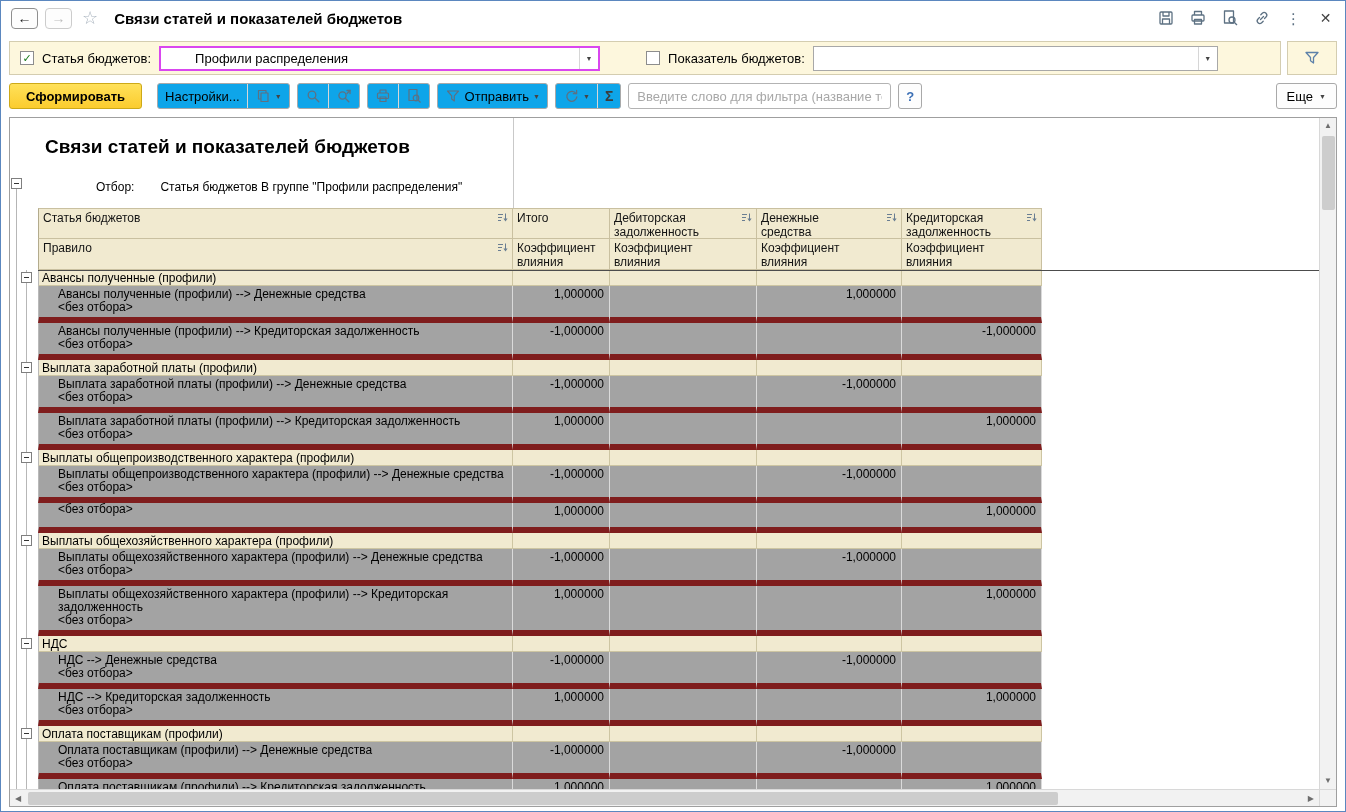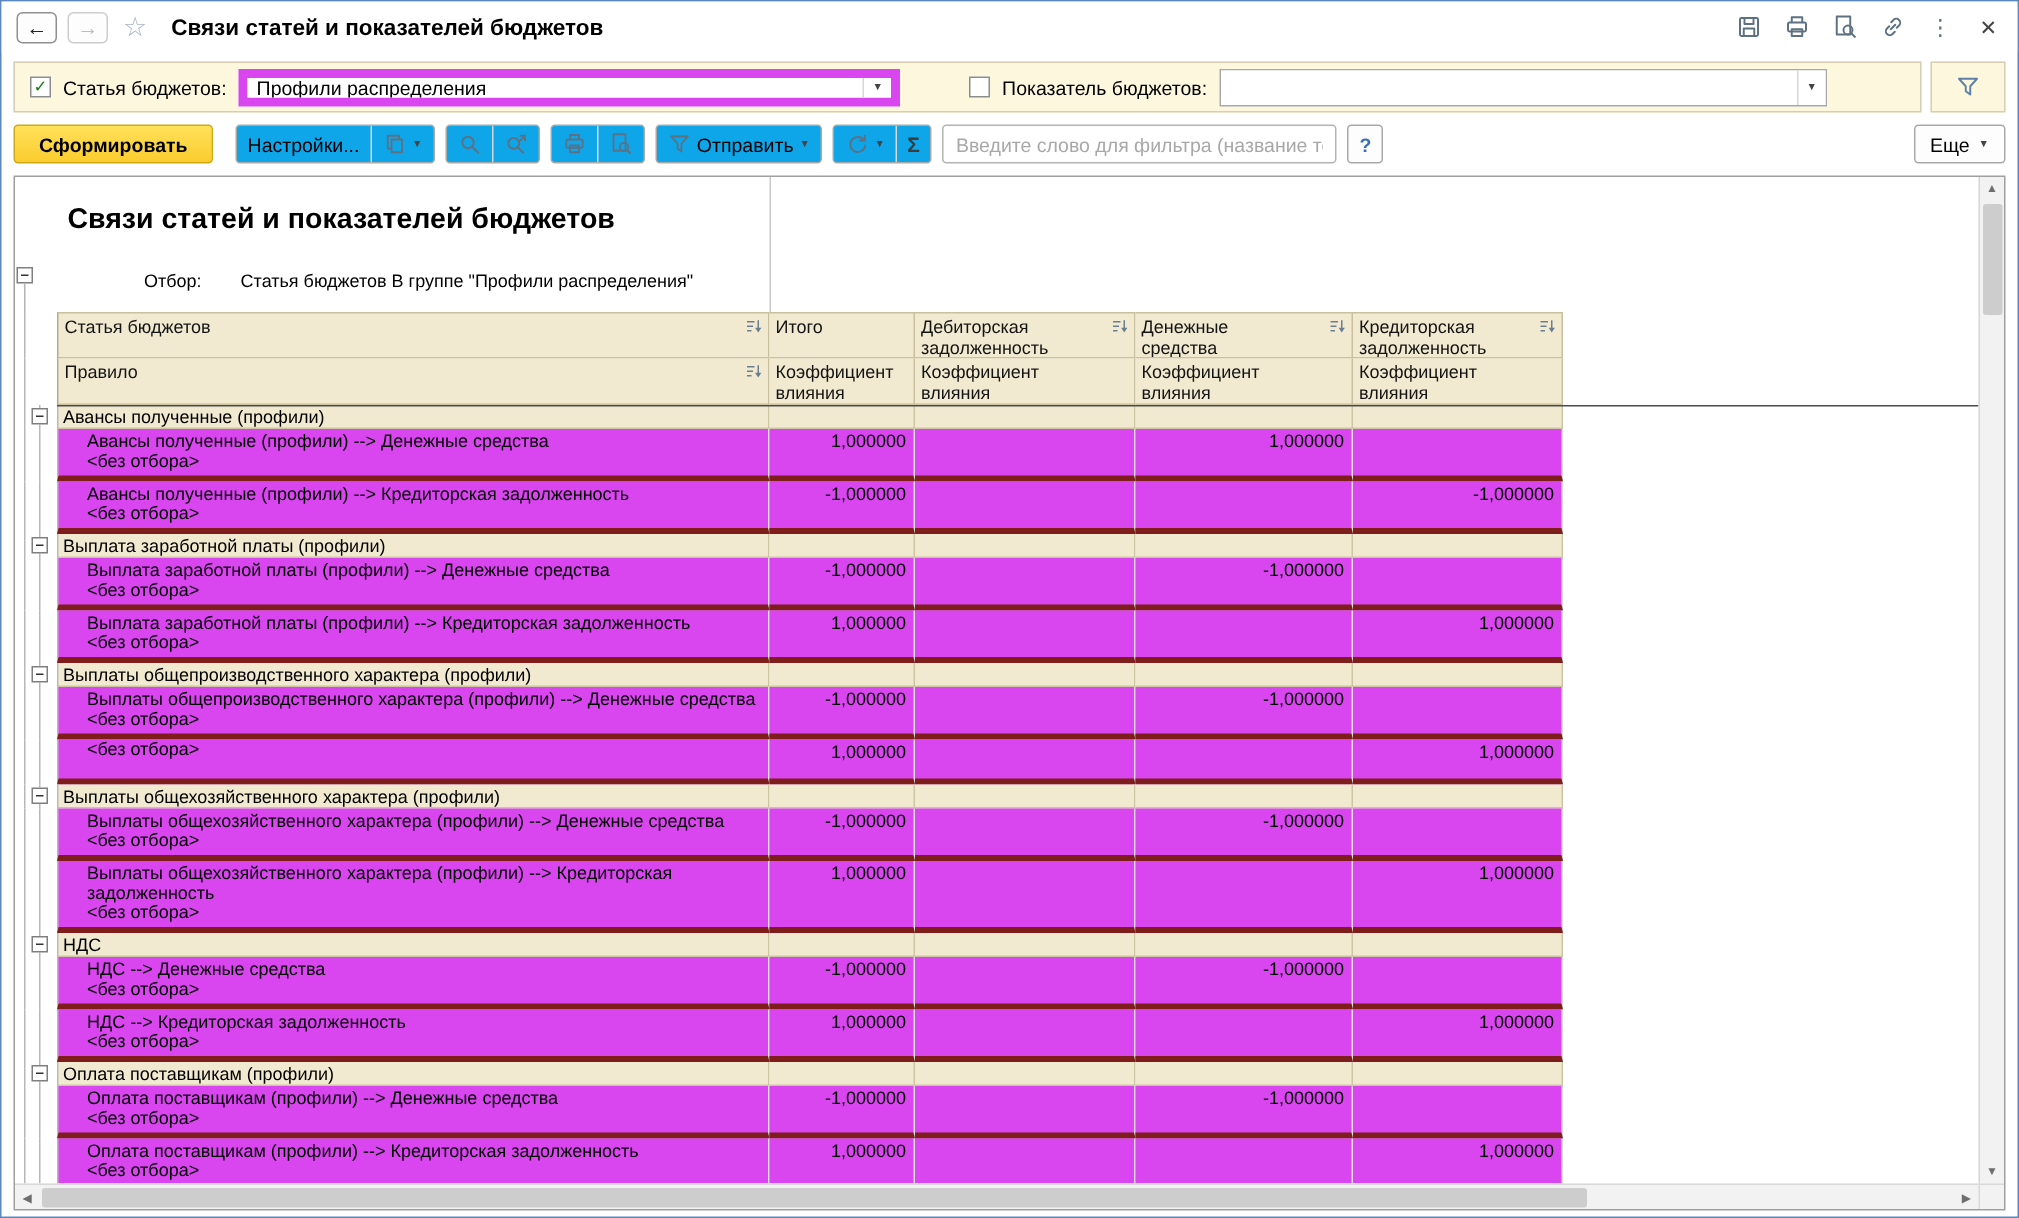--- a/index.html
+++ b/index.html
@@ -19,21 +19,21 @@
   .close-ic { font-size:14px; color:#444; }
 
   
   .filterbar { position:absolute; top:40px; left:8px; right:8px; height:34px; display:flex; gap:6px; }
   .filter-panel { flex:1; background:#fdf7dd; border:1px solid #d4cdb0; display:flex; align-items:center; padding:0 10px; gap:8px; }
   .funnel-panel { width:50px; background:#fdf7dd; border:1px solid #d4cdb0; display:flex; align-items:center; justify-content:center; }
   .checkbox { width:14px; height:14px; background:#fff; border:1px solid #8d8d8d; display:flex; align-items:center; justify-content:center; font-size:11px; line-height:1; color:#157a15; font-weight:bold; flex:none; }
   .cb2 { margin-left:38px; }
   .flabel { font-size:13px; color:#000; white-space:nowrap; }
   .combo { height:25px; background:#fff; border:1px solid #a8a8a8; display:flex; align-items:stretch; }
-  .combo.focused { border:6px solid #d946ef; }
+  .combo.focused { border:2px solid #d946ef;padding-left:28px; }
   .combo input { border:none; outline:none; flex:1; font-size:13px; padding:0 6px; font-family:inherit; color:#000; background:#fff; min-width:0; }
   .combo .drop { width:19px; display:flex; align-items:center; justify-content:center; border-left:1px solid #d6d6d6; background:#fff; }
   .combo1 { width:441px; }
   .combo2 { width:405px; }
   .caret { font-size:7px; color:#444; line-height:1; }
 
   
   .toolbar { position:absolute; top:80px; left:8px; right:8px; height:30px; display:flex; align-items:center; gap:7px; }
   .btn { height:26px; border:1px solid #a9a9a9; border-radius:3px; background:#fdfdfd; display:flex; align-items:center; padding:0 10px; font-size:13px; color:#000; gap:6px; white-space:nowrap; }
   .btn.primary { background:linear-gradient(#ffe15a,#fbcc2e); border-color:#cda918; font-weight:bold; padding:0 16px; margin-right:8px; }
@@ -76,21 +76,21 @@
   .hcell .lbl { flex:0 1 auto; }
   .hr1 .c3 .lbl { max-width:78px; }
   .hr2 .hcell:not(.c0) .lbl { max-width:82px; }
   .sort-ic { flex:none; margin-left:2px; margin-top:1px; }
 
   .trow.group { height:16px; }
   .gcell { background:#f1ead0; border-right:1px solid #cdc5a2; border-bottom:1px solid #cdc5a2; }
   .gcell.first { border-left:1px solid #b9b9b9; }
   .gname { font-size:12px; line-height:14px; padding:1px 4px 0 3px; white-space:nowrap; color:#000; }
 
-  .dcell { background:#d946ef; border-right:1px solid #dadada; border-bottom:4px solid #7f1d1d; }
+  .dcell { background:#a3a3a3; border-right:1px solid #dadada; border-bottom:6px solid #7f1d1d; }
   .dcell.first { border-left:1px solid #b9b9b9; }
   .trow.data { min-height:30px; }
   .rname { font-size:12px; line-height:13px; padding:2px 4px 0 19px; color:#000; }
   .rsub  { font-size:12px; line-height:13px; padding:0 4px 3px 19px; color:#000; }
   .num { font-size:12px; line-height:13px; text-align:right; padding:2px 5px 0 2px; color:#000; }
 
   
   .vscroll { position:absolute; top:0; right:0; bottom:17px; width:17px; background:#f2f2f2; border-left:1px solid #d8d8d8; }
   .hscroll { position:absolute; left:0; right:17px; bottom:0; height:17px; background:#f2f2f2; border-top:1px solid #d8d8d8; }
   .corner { position:absolute; right:0; bottom:0; width:17px; height:17px; background:#f2f2f2; border-top:1px solid #d8d8d8; border-left:1px solid #d8d8d8; }

